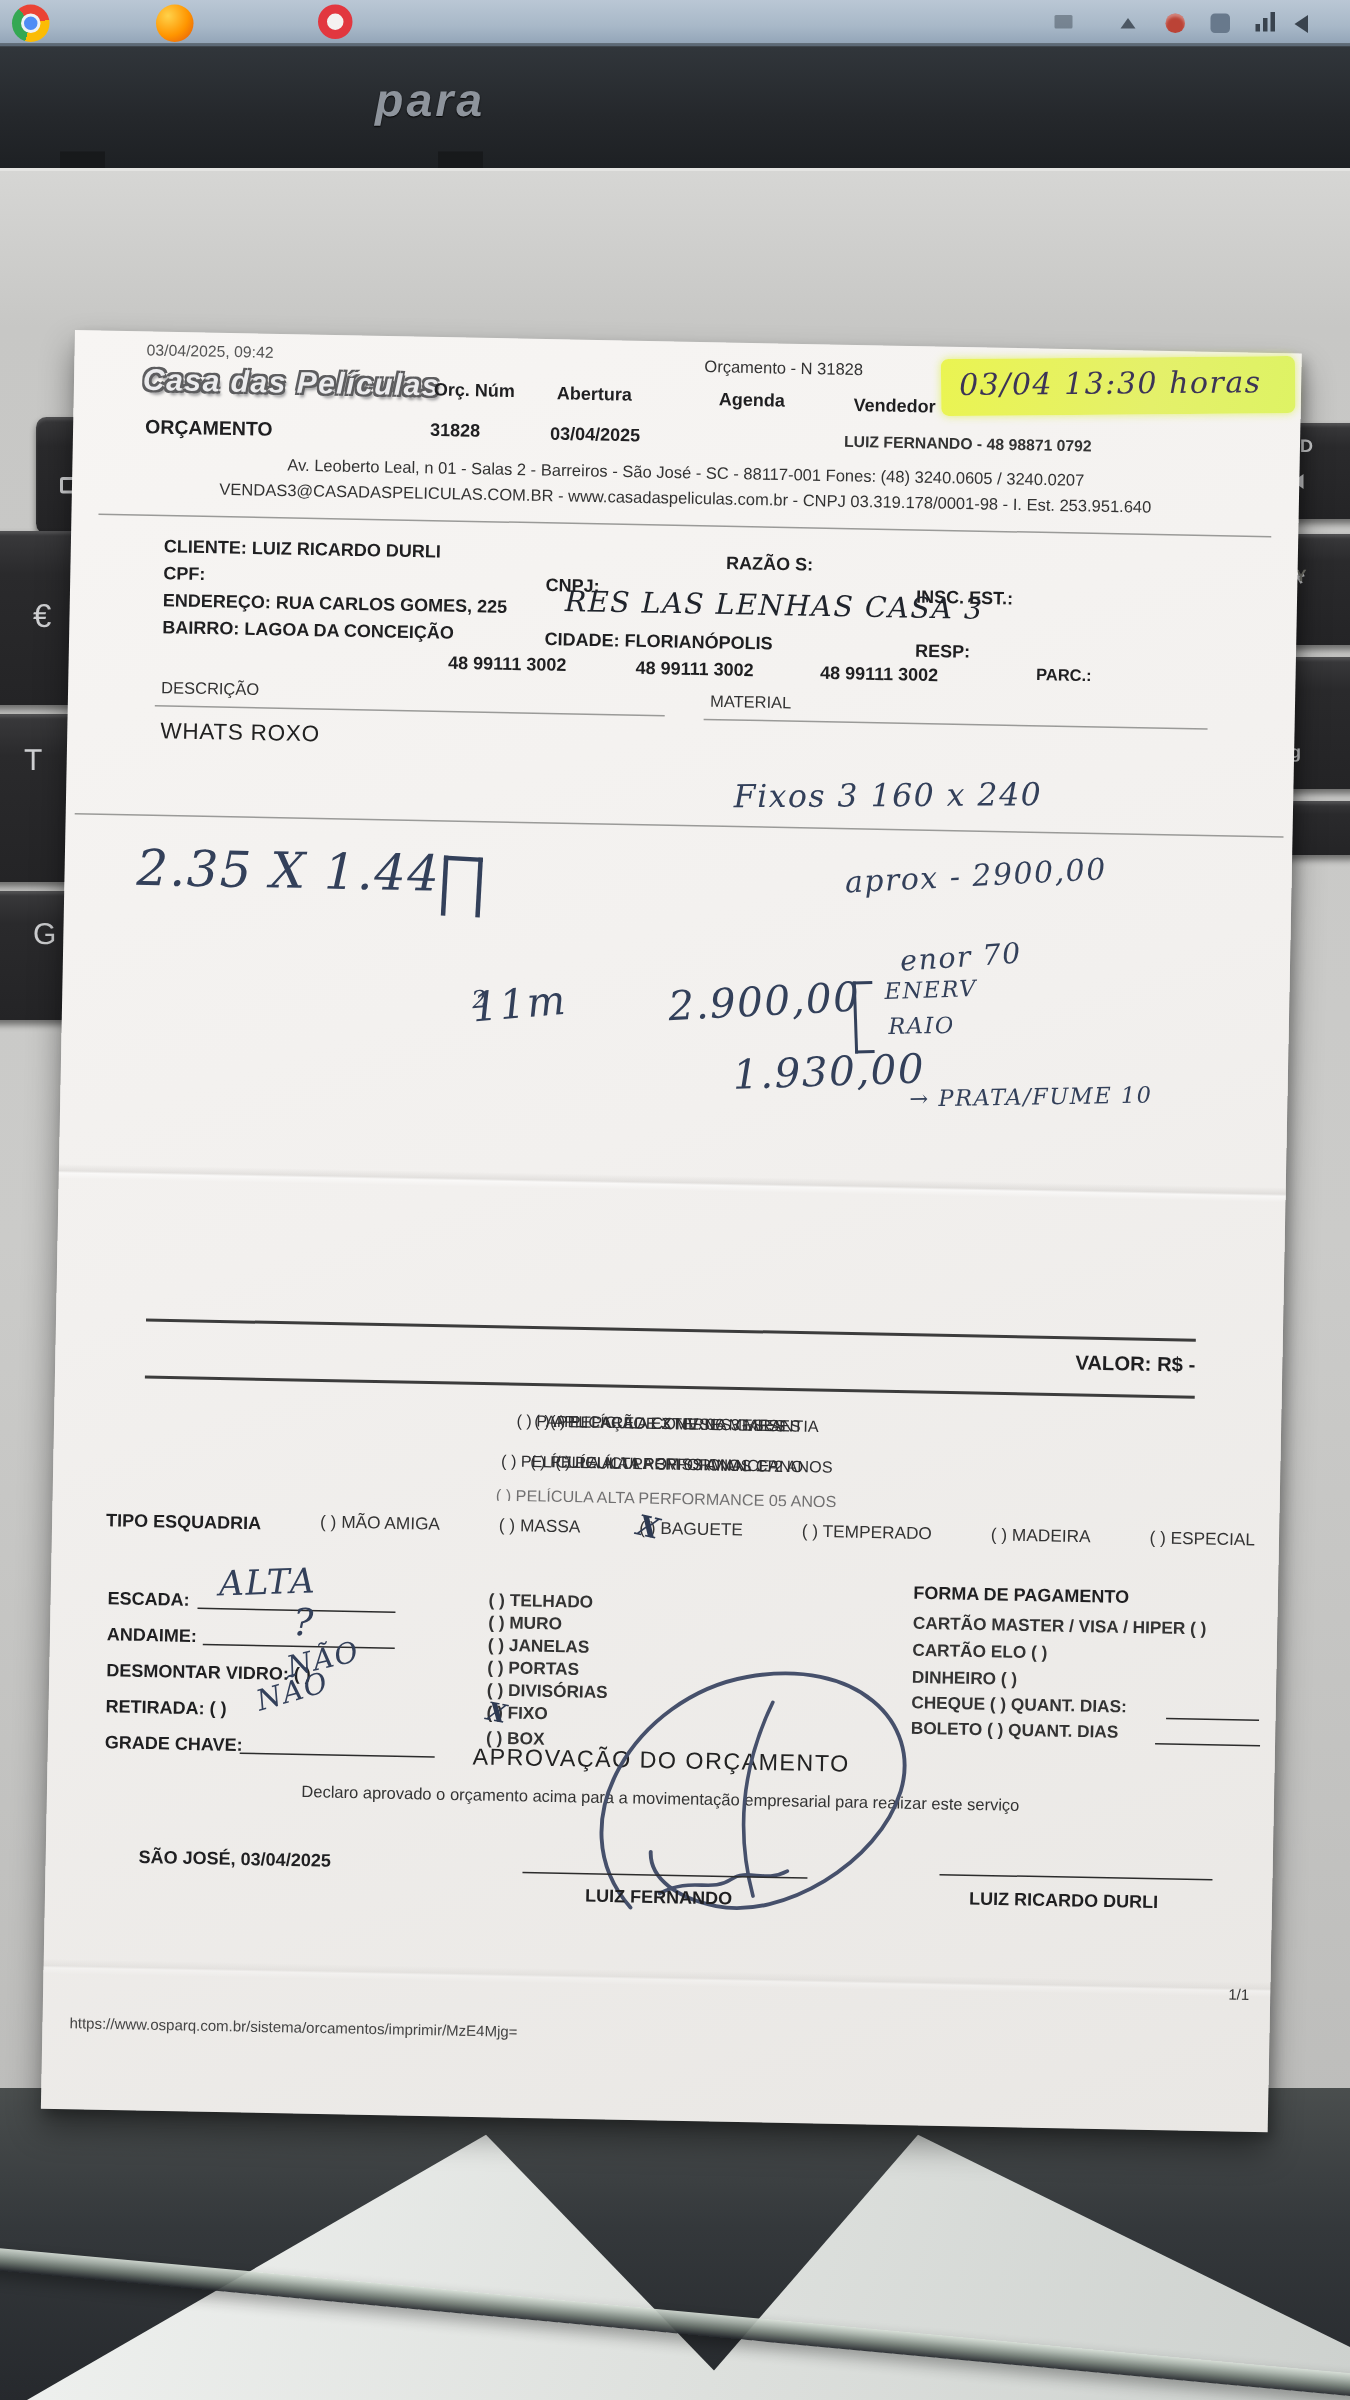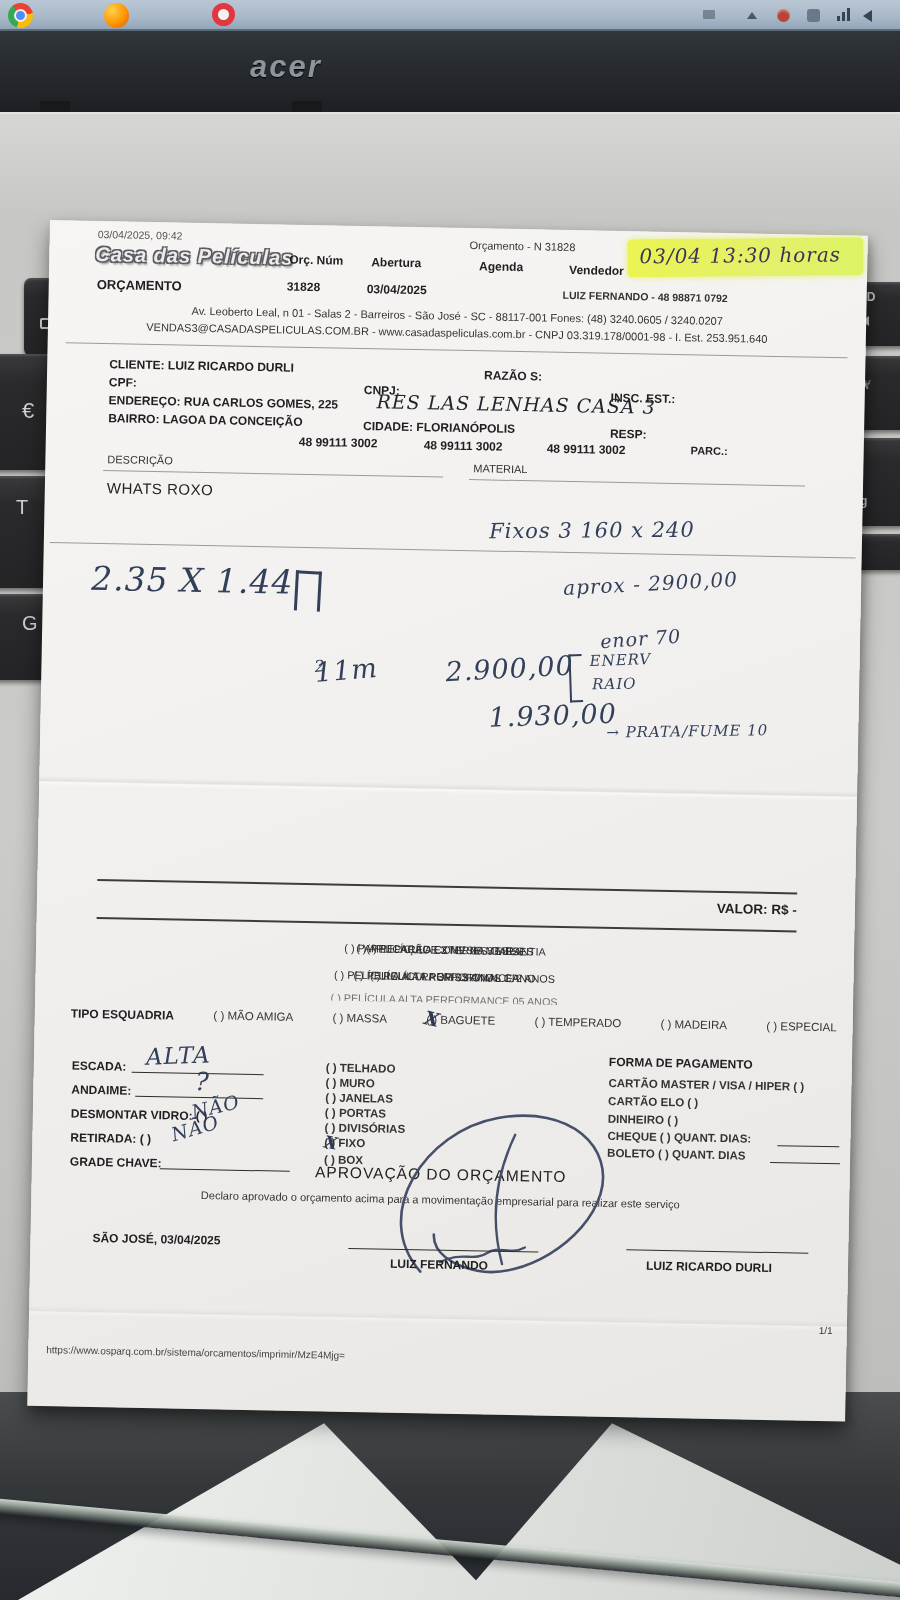--- a/index.html
+++ b/index.html
@@ -114,21 +114,21 @@
       <span class="tray-bars">
           <i class="b1"></i>
           <i class="b2"></i>
           <i class="b3"></i>
         </span>
       <span class="tray-vol"></span>
     </div>
   </div>
 
   <div class="bezel">
-    <div class="acer">acer</div>
+    <div class="acer">para</div>
     <div class="hook hook1"></div>
     <div class="hook hook2"></div>
   </div>
 
   <div class="deck">
     <div class="key" style="left:24px; top:164px; width:84px; height:78px;">
       <span style="left:30px; top:8px; font-size:14px;">F6</span>
       <span class="kicon-box" style="left:16px; top:40px;"></span>
       <span class="kicon-fill" style="left:40px; top:40px;"></span>
     </div>

